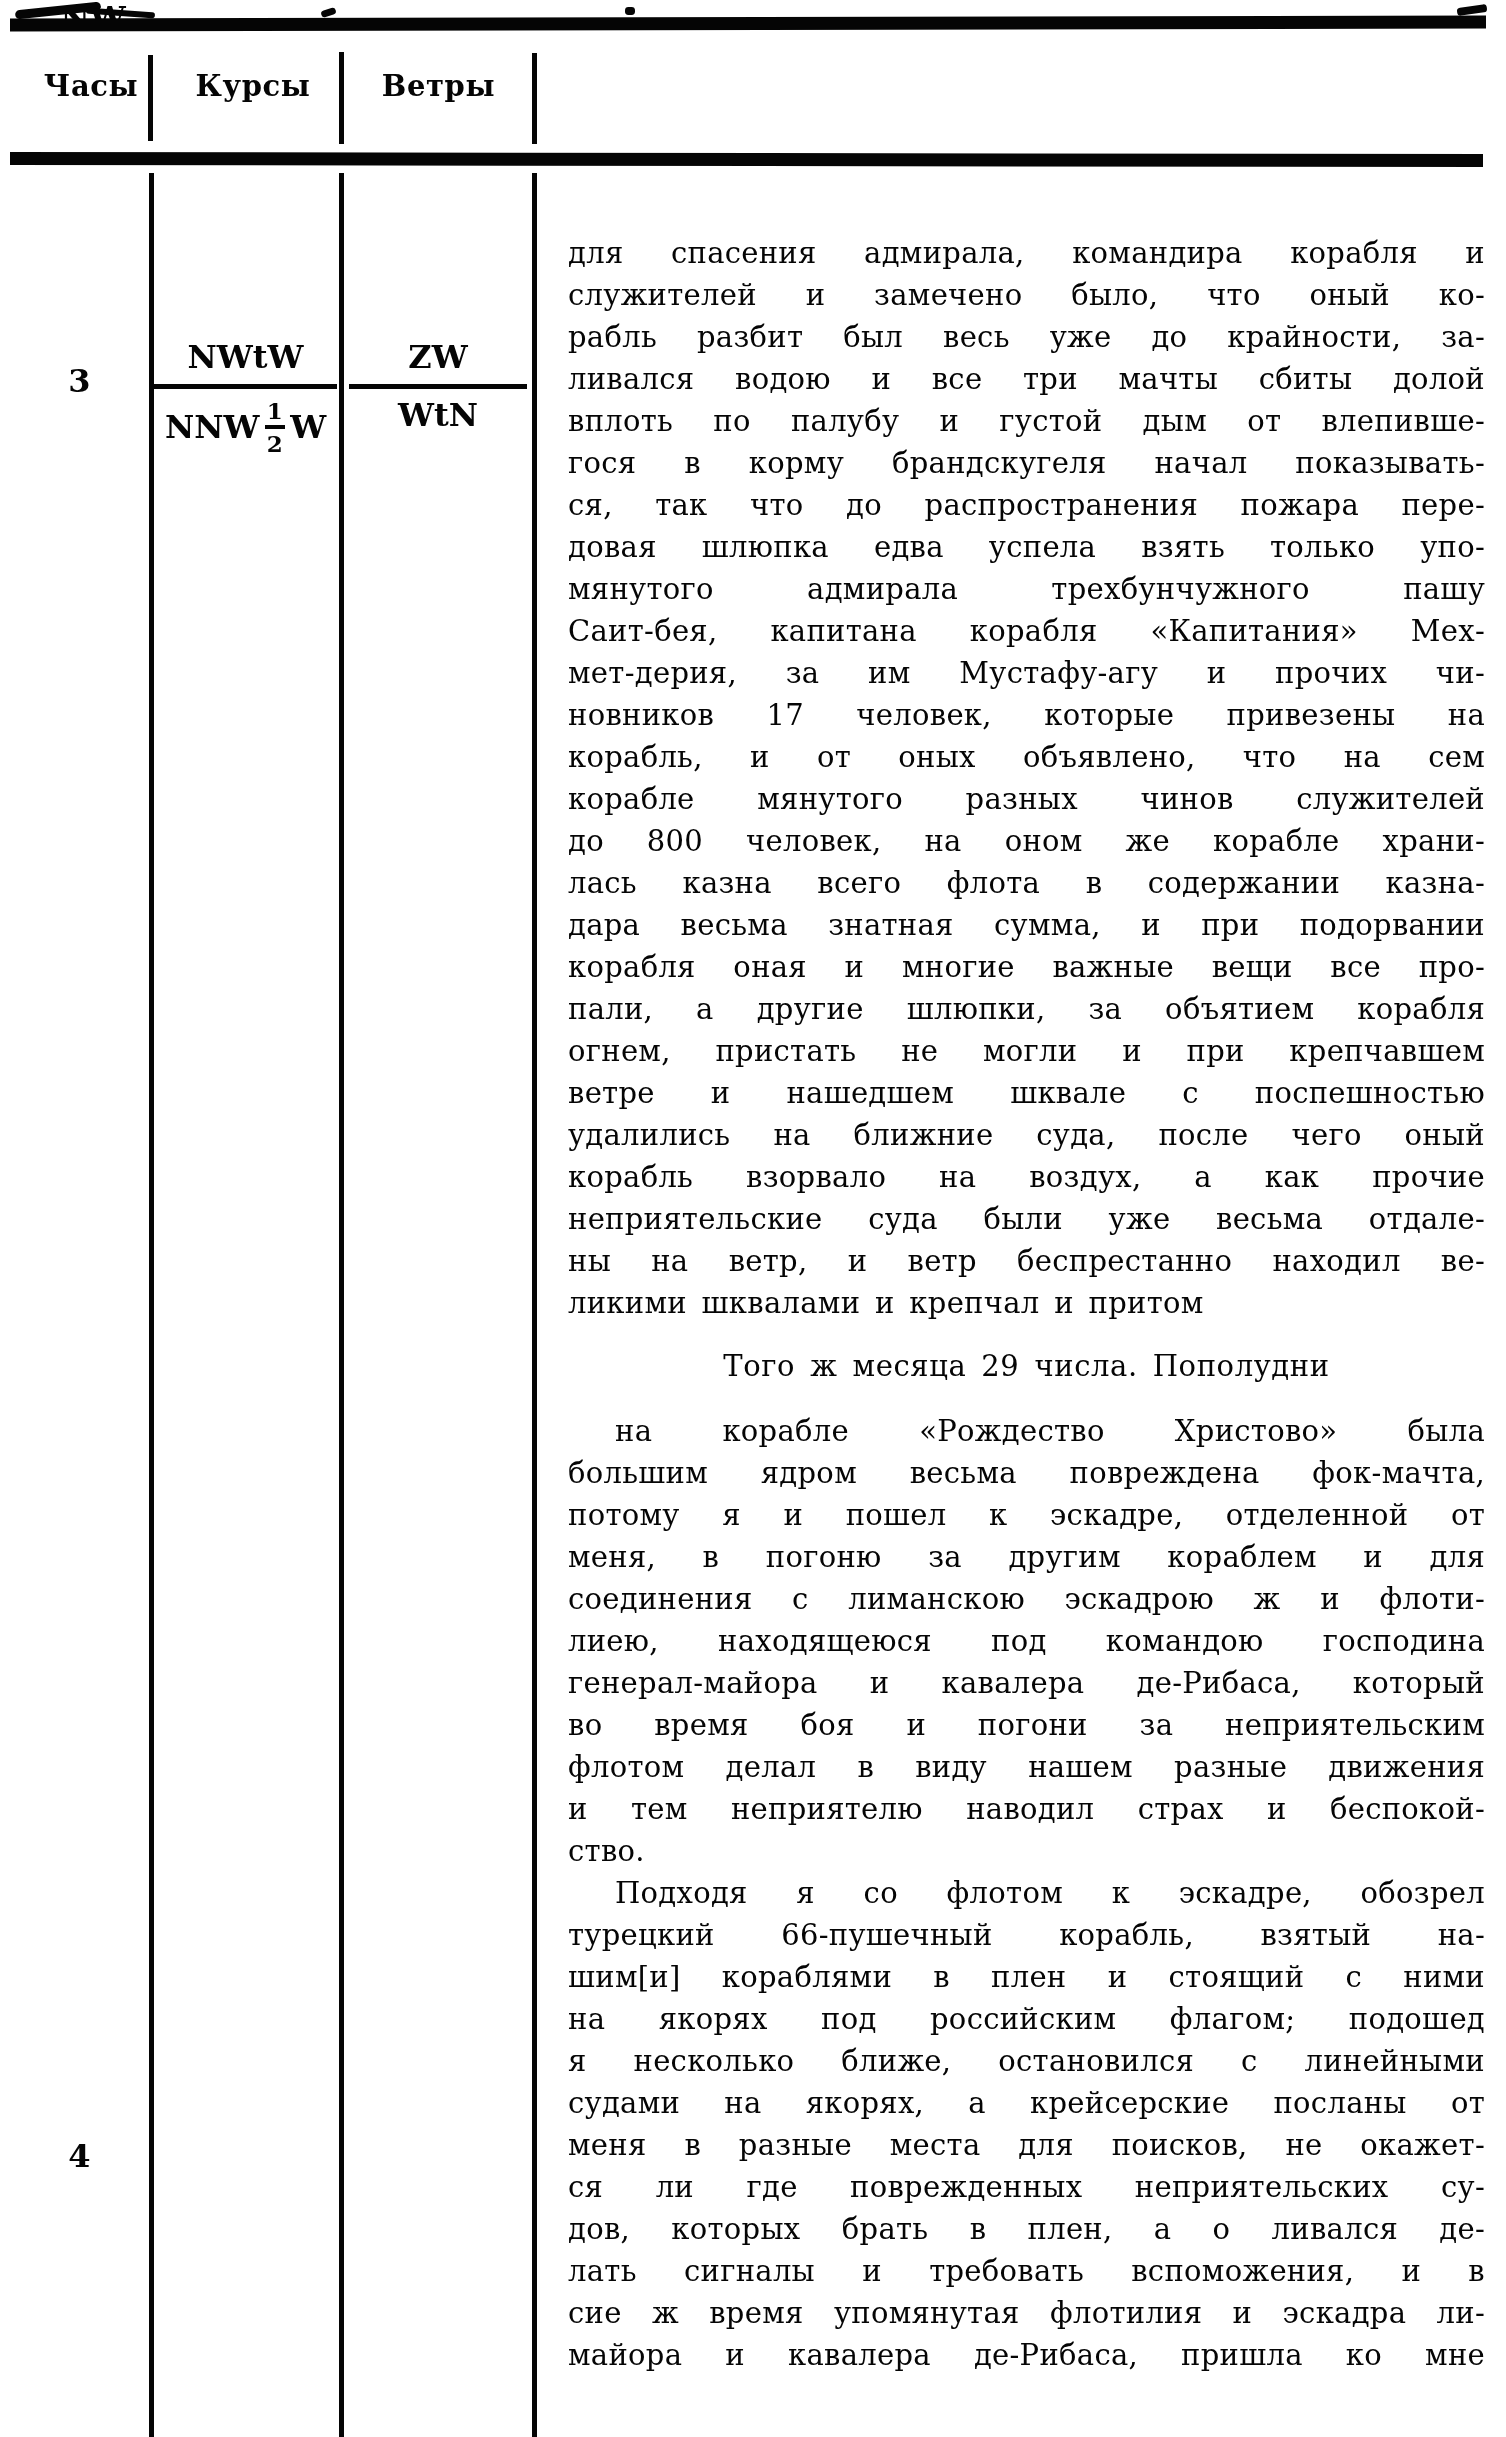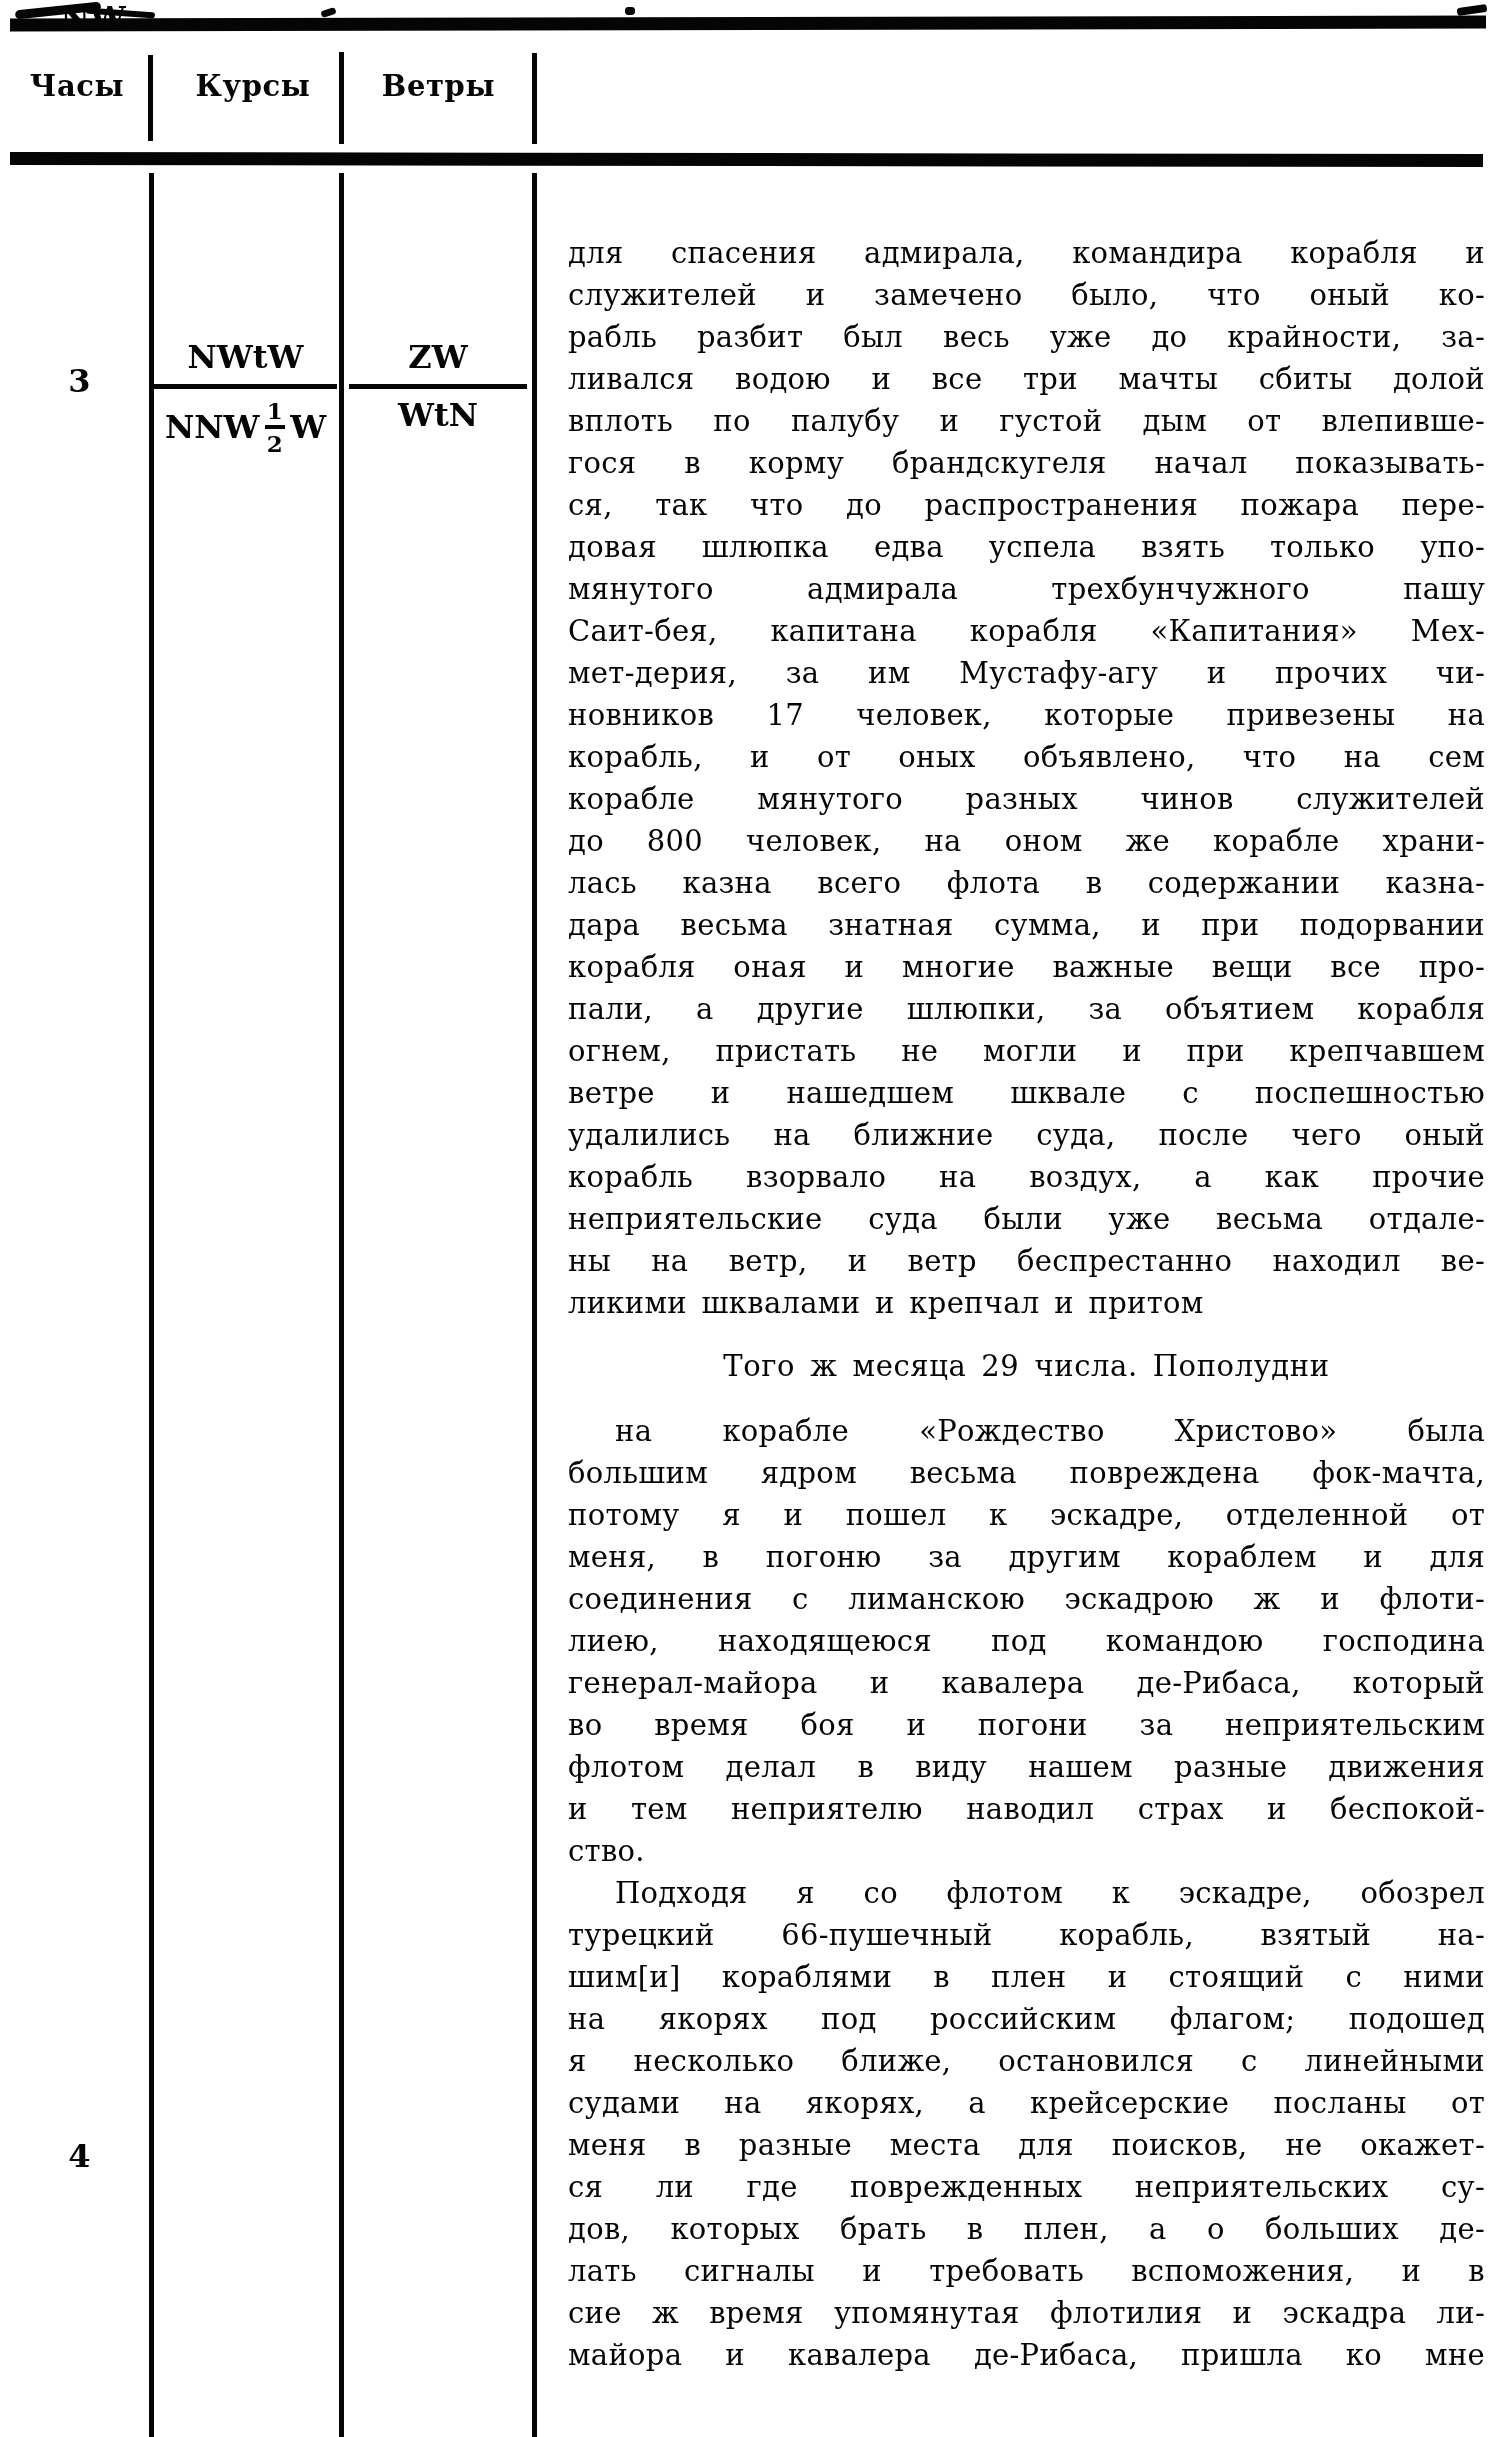--- a/index.html
+++ b/index.html
@@ -27,21 +27,21 @@
   #art-1{left:15px;top:5.7px;width:86px;height:9.2px;border-radius:4.6px;transform:rotate(-6deg);}
   #art-2{left:86px;top:10.3px;width:69px;height:5.7px;border-radius:2.9px;transform:rotate(4deg);}
   #art-3{left:321px;top:9.2px;width:15px;height:6.9px;border-radius:3.4px;transform:rotate(-18deg);}
   #art-4{left:625px;top:6.9px;width:10.3px;height:8px;border-radius:3.4px;}
   #art-5{left:1457px;top:5.7px;width:30px;height:8px;border-radius:3.4px;transform:rotate(-8deg);}
   
   .colhead{
     position:absolute;top:69px;height:34px;line-height:34px;
     text-align:center;font-size:29px;font-weight:bold;letter-spacing:0.6px;
   }
-  #h-hours{left:8px;width:138px;}
+  #h-hours{left:22px;width:138px;}
   #h-courses{left:153px;width:200px;}
   #h-winds{left:344px;width:189px;}
   
   .hourcell{
     position:absolute;left:10.3px;width:138px;height:34px;line-height:34px;
     text-align:center;font-size:32px;font-weight:bold;
   }
   #hour-3{top:364px;}
   #hour-4{top:2139px;}
   .stack{position:absolute;text-align:center;font-size:32px;font-weight:bold;}
@@ -171,21 +171,21 @@
       </div>
       <div class="tpara">
         <div class="tline tindent">Подходя я со флотом к эскадре, обозрел</div>
         <div class="tline">турецкий 66-пушечный корабль, взятый на-</div>
         <div class="tline">шим[и] кораблями в плен и стоящий с ними</div>
         <div class="tline">на якорях под российским флагом; подошед</div>
         <div class="tline">я несколько ближе, остановился с линейными</div>
         <div class="tline">судами на якорях, а крейсерские посланы от</div>
         <div class="tline">меня в разные места для поисков, не окажет-</div>
         <div class="tline">ся ли где поврежденных неприятельских су-</div>
-        <div class="tline">дов, которых брать в плен, а о больших де-</div>
+        <div class="tline">дов, которых брать в плен, а о ливался де-</div>
         <div class="tline">лать сигналы и требовать вспоможения, и в</div>
         <div class="tline">сие ж время упомянутая флотилия и эскадра ли-</div>
         <div class="tline">майора и кавалера де-Рибаса, пришла ко мне</div>
       </div>
     </div>
 
 </div>
 
 
 </body></html>

